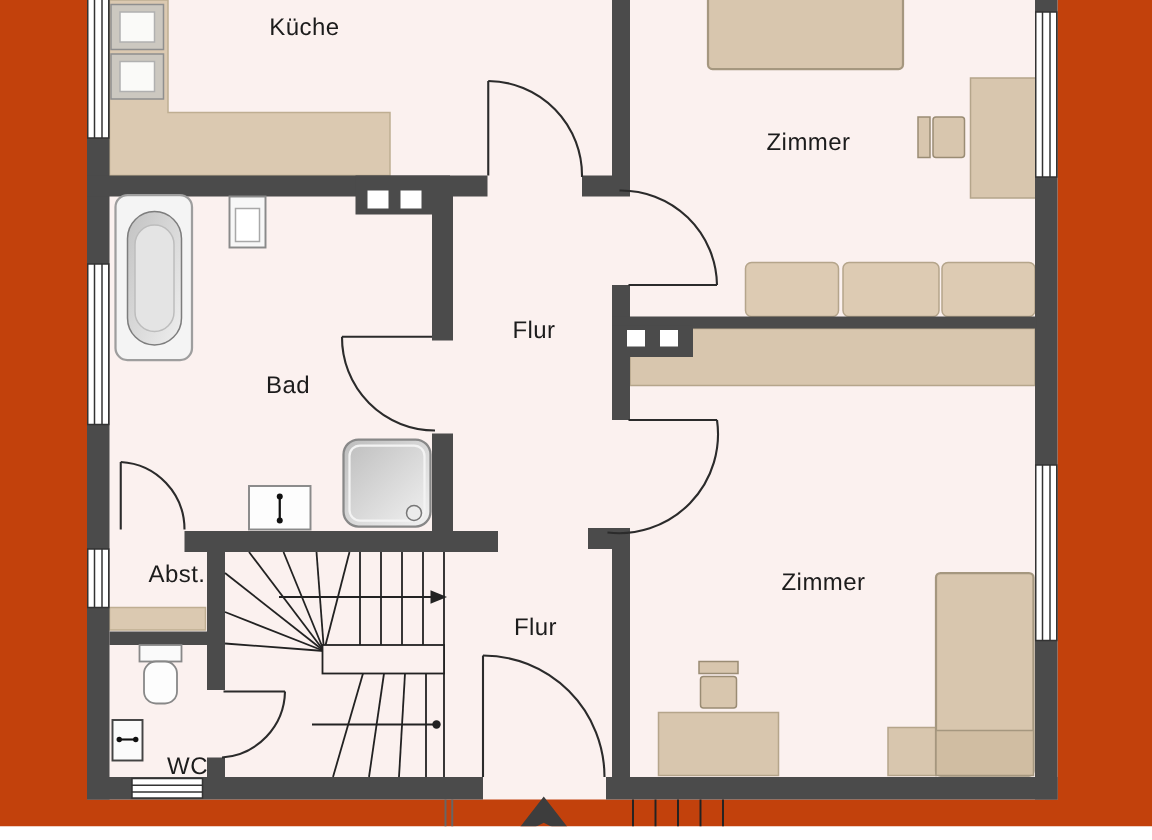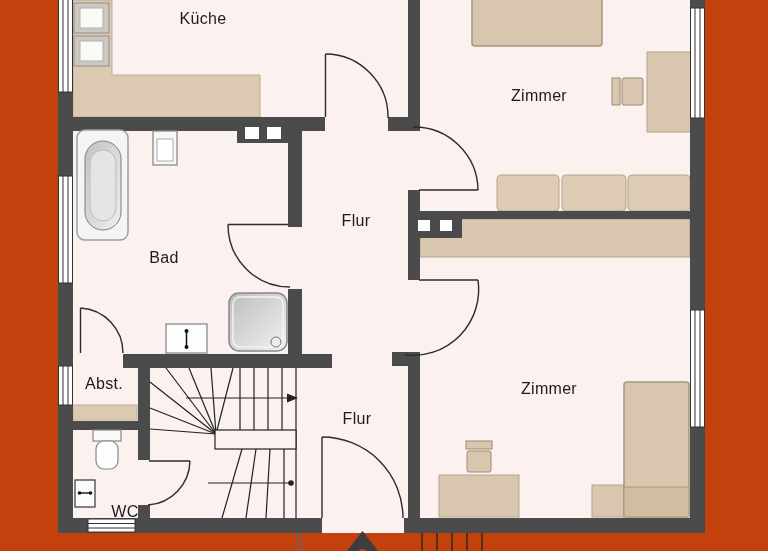--- a/index.html
+++ b/index.html
@@ -233,19 +233,19 @@
     <line x1="422" y1="533" x2="422" y2="560"></line>
         <line x1="437" y1="533" x2="437" y2="560"></line>
     <line x1="452" y1="533" x2="452" y2="560"></line>
         <line x1="467" y1="533" x2="467" y2="560"></line>
     <line x1="482" y1="533" x2="482" y2="560"></line>
   </g>
 </svg>
 
 <div class="room-label" style="left:203px;top:19px">Küche</div>
 <div class="room-label" style="left:539px;top:96px">Zimmer</div>
-<div class="room-label" style="left:164px;top:258px">Bad</div>
+<div class="room-label" style="left:192px;top:258px">Bad</div>
 <div class="room-label" style="left:356px;top:221px">Flur</div>
-<div class="room-label" style="left:104px;top:384px">Abst.</div>
+<div class="room-label" style="left:118px;top:384px">Abst.</div>
 <div class="room-label" style="left:125px;top:512px">WC</div>
 <div class="room-label" style="left:357px;top:419px">Flur</div>
 <div class="room-label" style="left:549px;top:389px">Zimmer</div>
 </div>
 
 </body></html>

